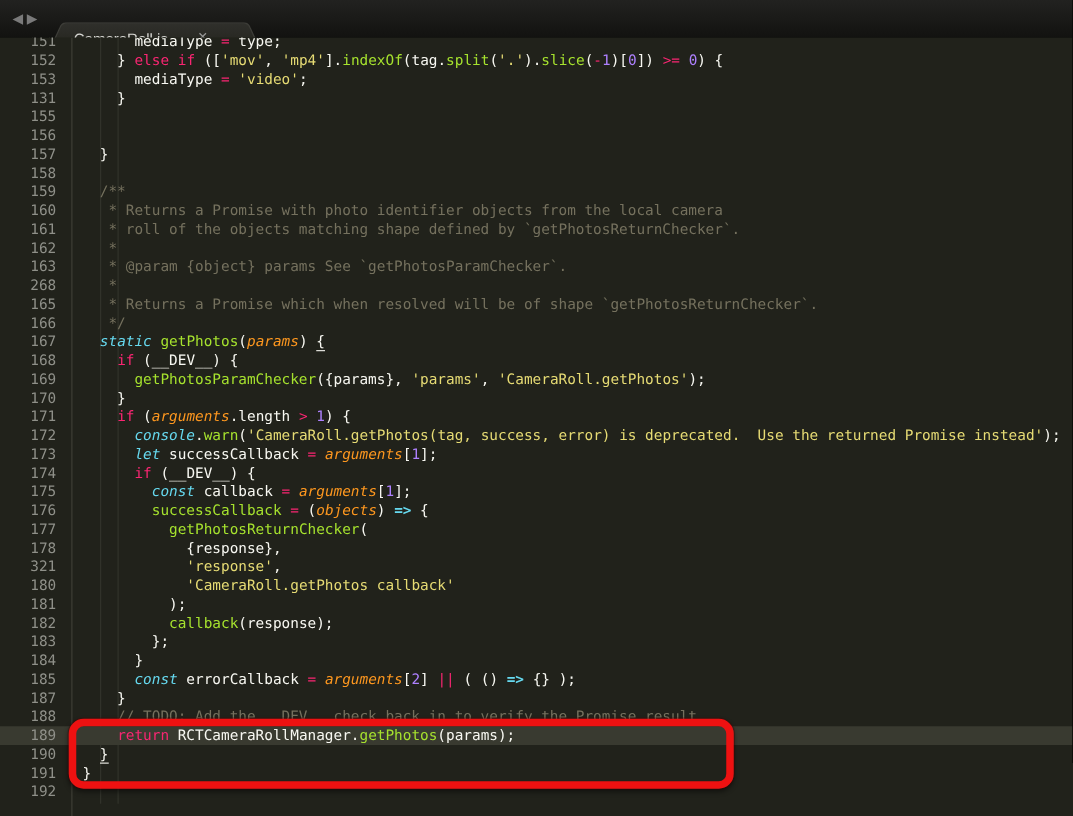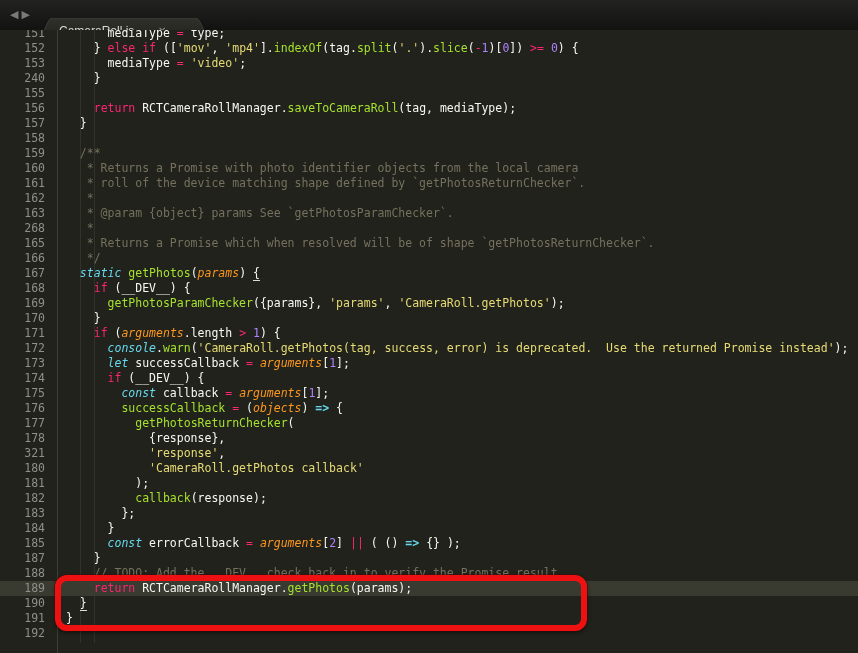--- a/index.html
+++ b/index.html
@@ -72,28 +72,28 @@
   </div>
 
   <div class="editor">
     <div class="indent-guide ig2"></div>
     <div class="indent-guide ig4"></div>
     <div class="gutter-border"></div>
     <div id="lines">
         <div class="row"><span class="ln">151</span><span class="code"><span class="tk-p">      mediaType </span><span class="tk-k">=</span><span class="tk-p"> type;</span></span></div>
         <div class="row"><span class="ln">152</span><span class="code"><span class="tk-p">    } </span><span class="tk-k">else</span><span class="tk-p"> </span><span class="tk-k">if</span><span class="tk-p"> ([</span><span class="tk-s">'mov'</span><span class="tk-p">, </span><span class="tk-s">'mp4'</span><span class="tk-p">].</span><span class="tk-f">indexOf</span><span class="tk-p">(tag.</span><span class="tk-f">split</span><span class="tk-p">(</span><span class="tk-s">'.'</span><span class="tk-p">).</span><span class="tk-f">slice</span><span class="tk-p">(</span><span class="tk-k">-</span><span class="tk-n">1</span><span class="tk-p">)[</span><span class="tk-n">0</span><span class="tk-p">]) </span><span class="tk-k">&gt;=</span><span class="tk-p"> </span><span class="tk-n">0</span><span class="tk-p">) {</span></span></div>
         <div class="row"><span class="ln">153</span><span class="code"><span class="tk-p">      mediaType </span><span class="tk-k">=</span><span class="tk-p"> </span><span class="tk-s">'video'</span><span class="tk-p">;</span></span></div>
-        <div class="row"><span class="ln">240</span><span class="code"><span class="tk-p">    }</span></span></div>
+        <div class="row"><span class="ln">131</span><span class="code"><span class="tk-p">    }</span></span></div>
         <div class="row"><span class="ln">155</span><span class="code"></span></div>
-        <div class="row"><span class="ln">156</span><span class="code"><span class="tk-p">    </span><span class="tk-k">return</span><span class="tk-p"> RCTCameraRollManager.</span><span class="tk-f">saveToCameraRoll</span><span class="tk-p">(tag, mediaType);</span></span></div>
+        <div class="row"><span class="ln">156</span></div>
         <div class="row"><span class="ln">157</span><span class="code"><span class="tk-p">  }</span></span></div>
         <div class="row"><span class="ln">158</span><span class="code"></span></div>
         <div class="row"><span class="ln">159</span><span class="code"><span class="tk-c">  /**</span></span></div>
         <div class="row"><span class="ln">160</span><span class="code"><span class="tk-c">   * Returns a Promise with photo identifier objects from the local camera</span></span></div>
-        <div class="row"><span class="ln">161</span><span class="code"><span class="tk-c">   * roll of the device matching shape defined by `getPhotosReturnChecker`.</span></span></div>
+        <div class="row"><span class="ln">161</span><span class="code"><span class="tk-c">   * roll of the objects matching shape defined by `getPhotosReturnChecker`.</span></span></div>
         <div class="row"><span class="ln">162</span><span class="code"><span class="tk-c">   *</span></span></div>
         <div class="row"><span class="ln">163</span><span class="code"><span class="tk-c">   * @param {object} params See `getPhotosParamChecker`.</span></span></div>
         <div class="row"><span class="ln">268</span><span class="code"><span class="tk-c">   *</span></span></div>
         <div class="row"><span class="ln">165</span><span class="code"><span class="tk-c">   * Returns a Promise which when resolved will be of shape `getPhotosReturnChecker`.</span></span></div>
         <div class="row"><span class="ln">166</span><span class="code"><span class="tk-c">   */</span></span></div>
         <div class="row"><span class="ln">167</span><span class="code"><span class="tk-p">  </span><span class="tk-t">static</span><span class="tk-p"> </span><span class="tk-f">getPhotos</span><span class="tk-p">(</span><span class="tk-a">params</span><span class="tk-p">) </span><span class="tk-m">{</span></span></div>
         <div class="row"><span class="ln">168</span><span class="code"><span class="tk-p">    </span><span class="tk-k">if</span><span class="tk-p"> (__DEV__) {</span></span></div>
         <div class="row"><span class="ln">169</span><span class="code"><span class="tk-p">      </span><span class="tk-f">getPhotosParamChecker</span><span class="tk-p">({params}, </span><span class="tk-s">'params'</span><span class="tk-p">, </span><span class="tk-s">'CameraRoll.getPhotos'</span><span class="tk-p">);</span></span></div>
         <div class="row"><span class="ln">170</span><span class="code"><span class="tk-p">    }</span></span></div>
         <div class="row"><span class="ln">171</span><span class="code"><span class="tk-p">    </span><span class="tk-k">if</span><span class="tk-p"> (</span><span class="tk-a">arguments</span><span class="tk-p">.length </span><span class="tk-k">&gt;</span><span class="tk-p"> </span><span class="tk-n">1</span><span class="tk-p">) {</span></span></div>

